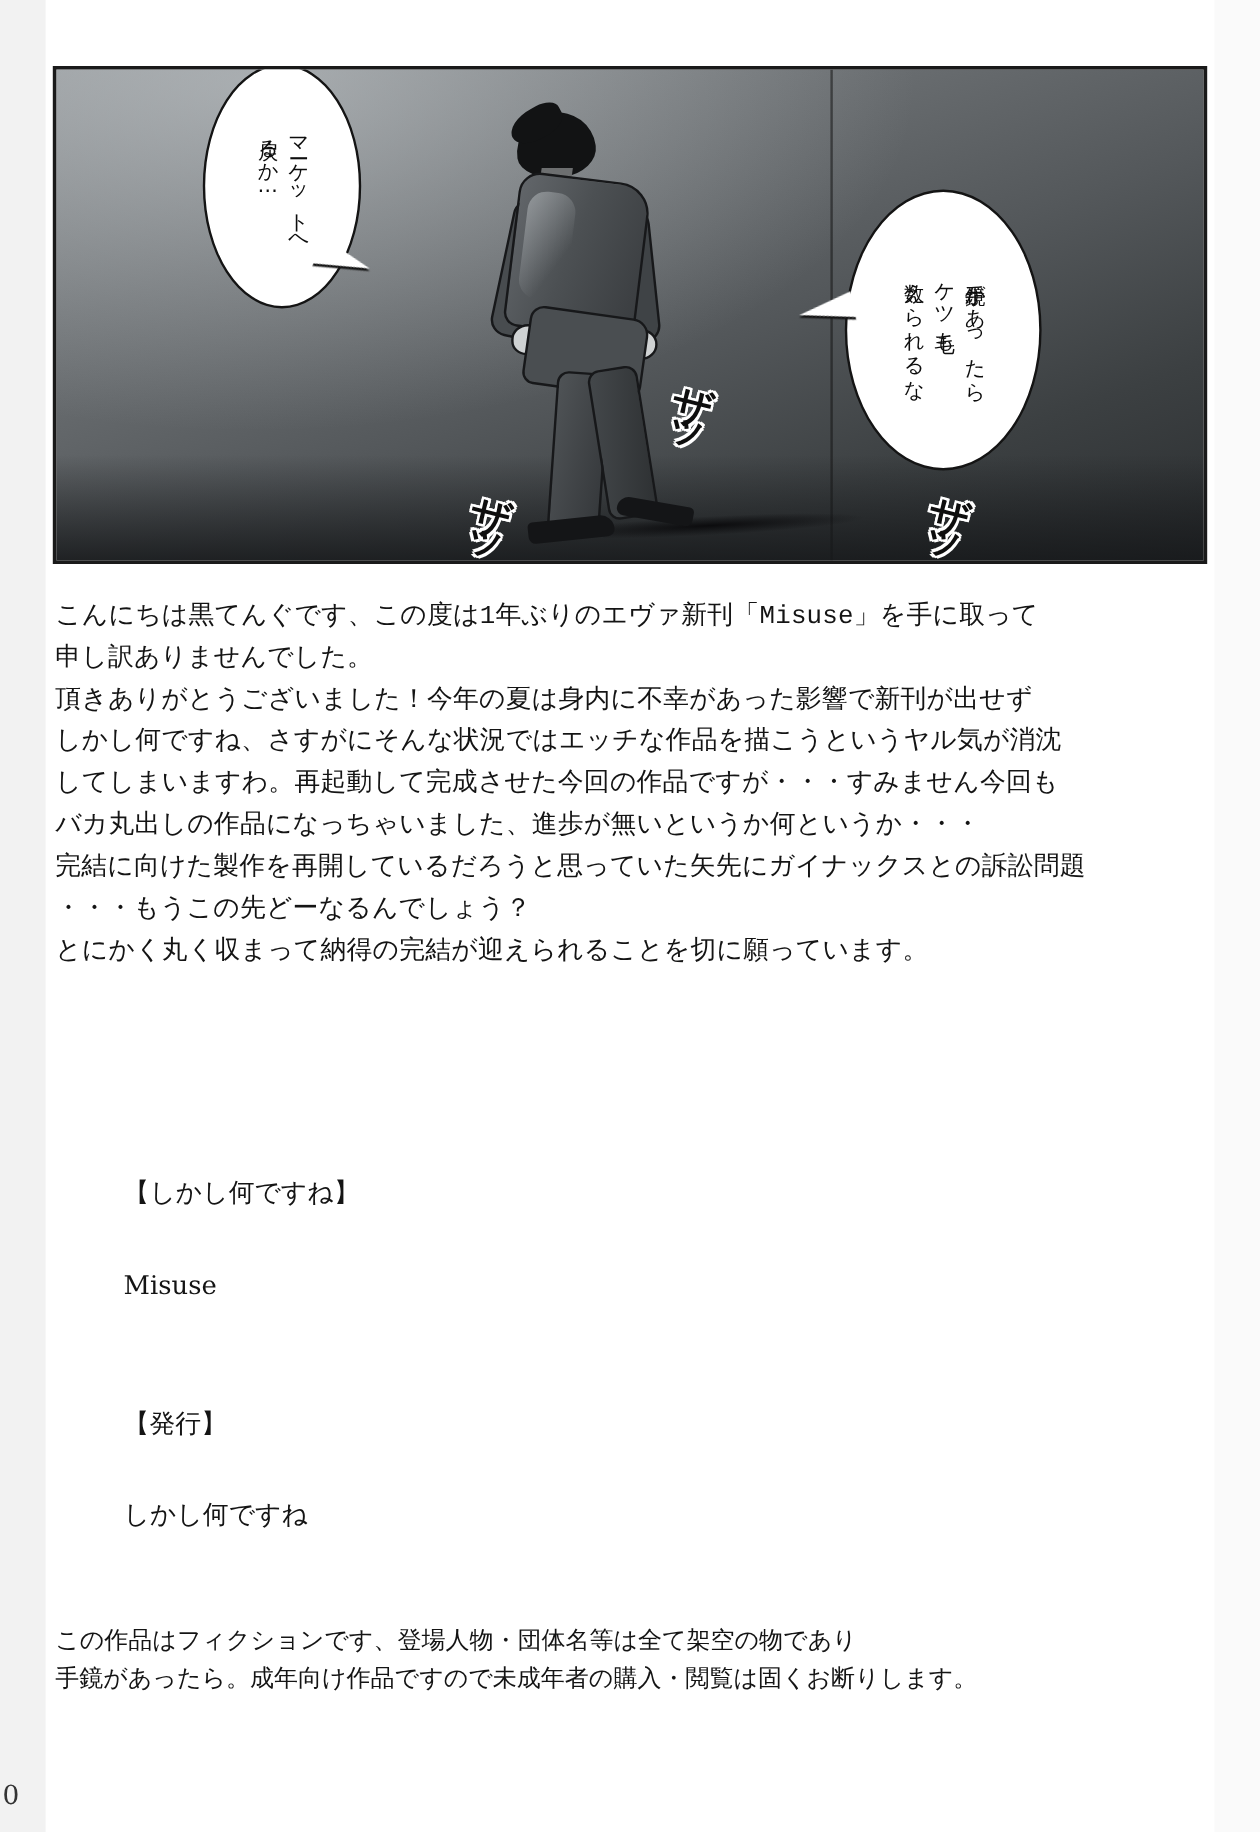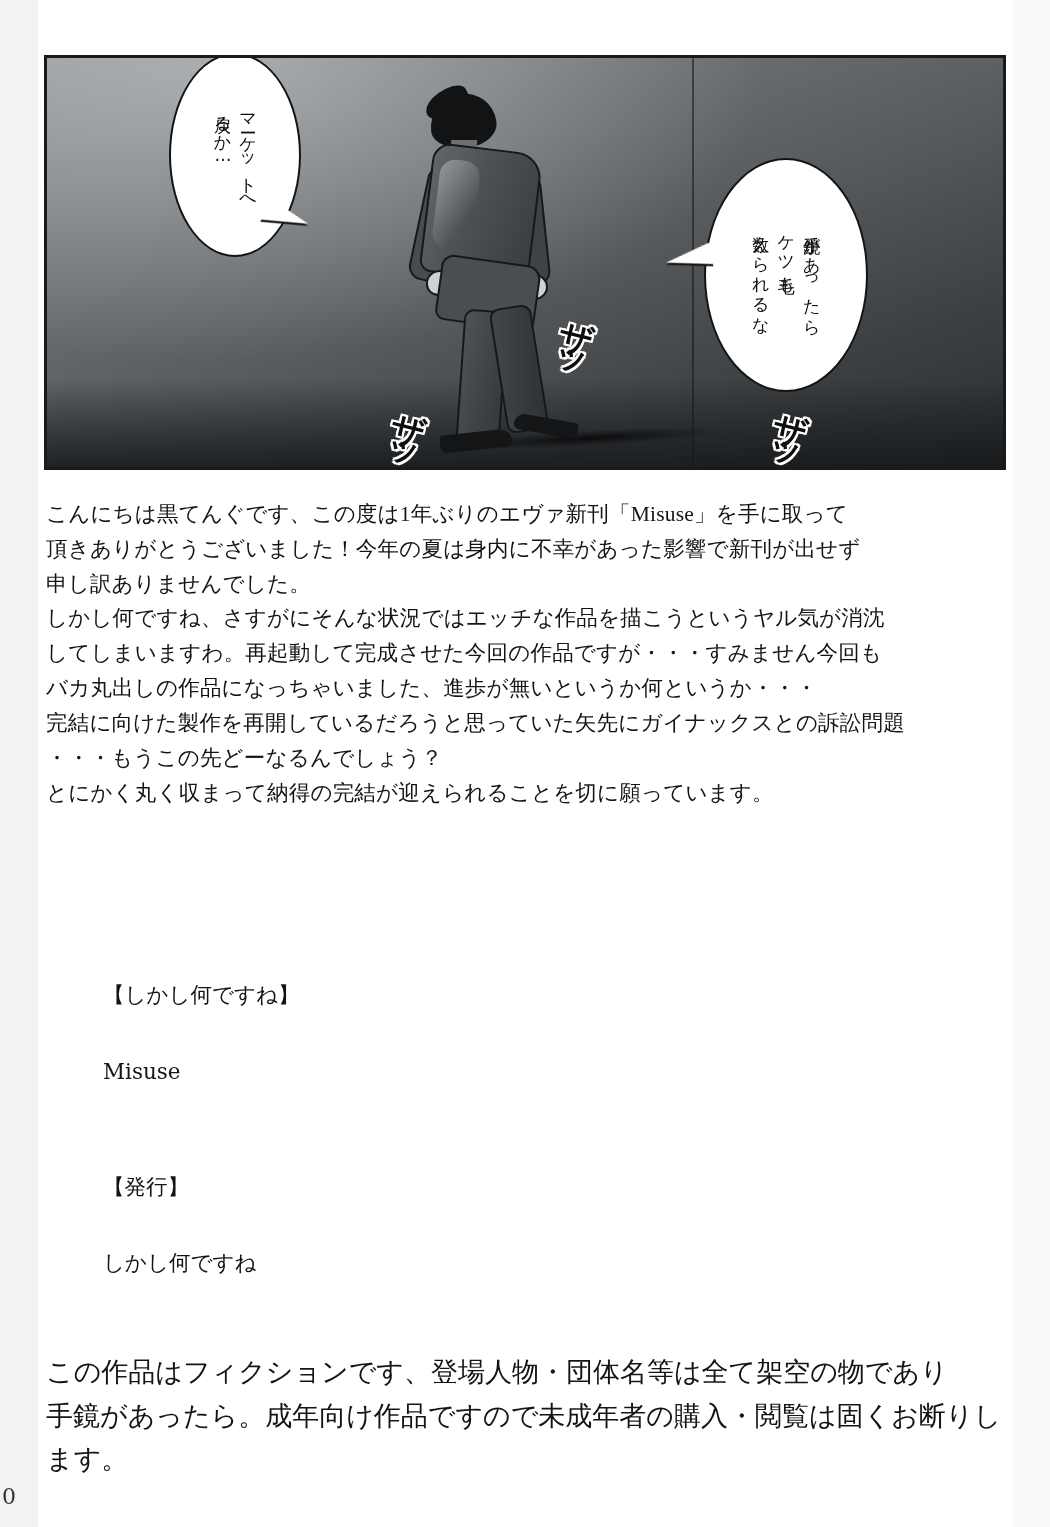--- a/index.html
+++ b/index.html
@@ -264,21 +264,21 @@
   #sfx1 { left: 508px; top: 238px; font-size: 34px; transform: rotate(14deg); }
   #sfx2 { left: 340px; top: 330px; font-size: 34px; transform: rotate(14deg); }
   #sfx3 { left: 722px; top: 330px; font-size: 34px; transform: rotate(14deg); }
 
   
   #afterword {
     position: absolute;
     left: 46px;
     top: 497px;
     width: 960px;
-    font-family: Liberation Serif, serif;
+    font-family: Liberation Mono, monospace;
     font-size: 21.5px;
     line-height: 1.62;
     color: #141414;
     letter-spacing: 0.2px;
   }
   #afterword p { margin: 0; }
 
   
   #colophon {
     position: absolute;
@@ -294,21 +294,21 @@
   #colophon .key { }
   #colophon .val { }
 
   
   #disclaimer {
     position: absolute;
     left: 46px;
     top: 1350px;
     width: 960px;
     font-family: "DejaVu Serif", serif;
-    font-size: 27px;
+    font-size: 20px;
     line-height: 1.62;
     color: #141414;
   }
   #disclaimer p { margin: 0; }
 
   
   #page-number {
     position: absolute;
     left: 2px;
     bottom: 18px;
@@ -361,22 +361,22 @@
       <span class="tail"></span>
     </div>
 
     <div class="sfx" id="sfx1">ザッ</div>
     <div class="sfx" id="sfx2">ザッ</div>
     <div class="sfx" id="sfx3">ザッ</div>
   </div>
 
   <div id="afterword">
     <p>こんにちは黒てんぐです、この度は1年ぶりのエヴァ新刊「Misuse」を手に取って</p>
+    <p>申し訳ありませんでした。</p>
     <p>頂きありがとうございました！今年の夏は身内に不幸があった影響で新刊が出せず</p>
-    <p>申し訳ありませんでした。</p>
     <p>しかし何ですね、さすがにそんな状況ではエッチな作品を描こうというヤル気が消沈</p>
     <p>してしまいますわ。再起動して完成させた今回の作品ですが・・・すみません今回も</p>
     <p>バカ丸出しの作品になっちゃいました、進歩が無いというか何というか・・・</p>
     <p>完結に向けた製作を再開しているだろうと思っていた矢先にガイナックスとの訴訟問題</p>
     <p>・・・もうこの先どーなるんでしょう？</p>
     <p>とにかく丸く収まって納得の完結が迎えられることを切に願っています。</p>
   </div>
 
   <div id="colophon">
     <div class="row">

